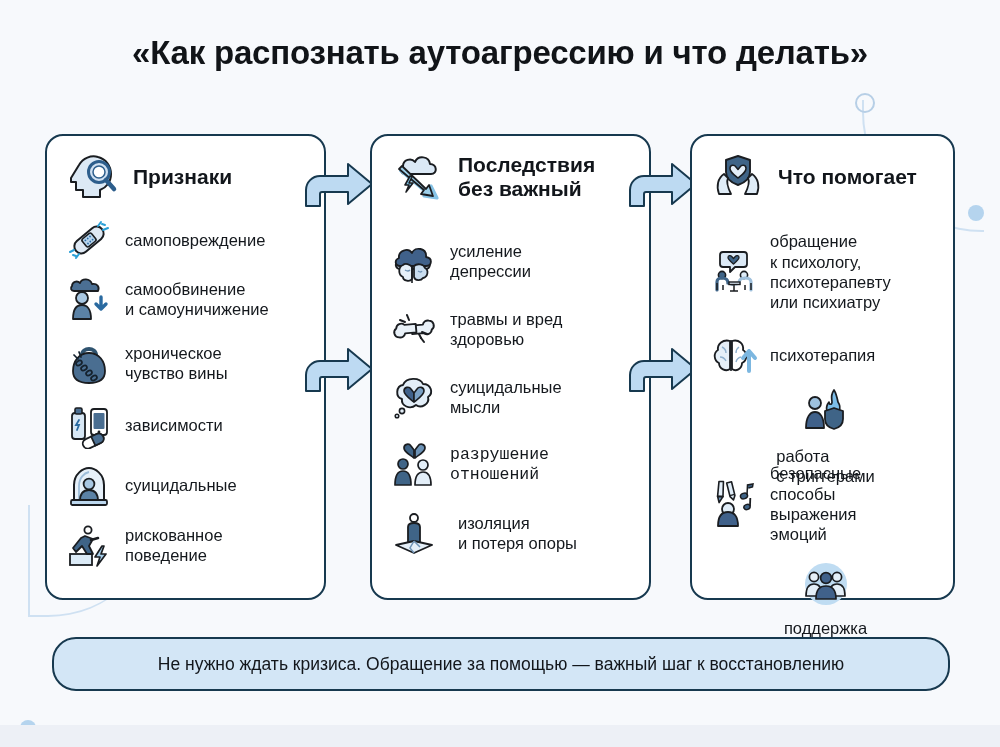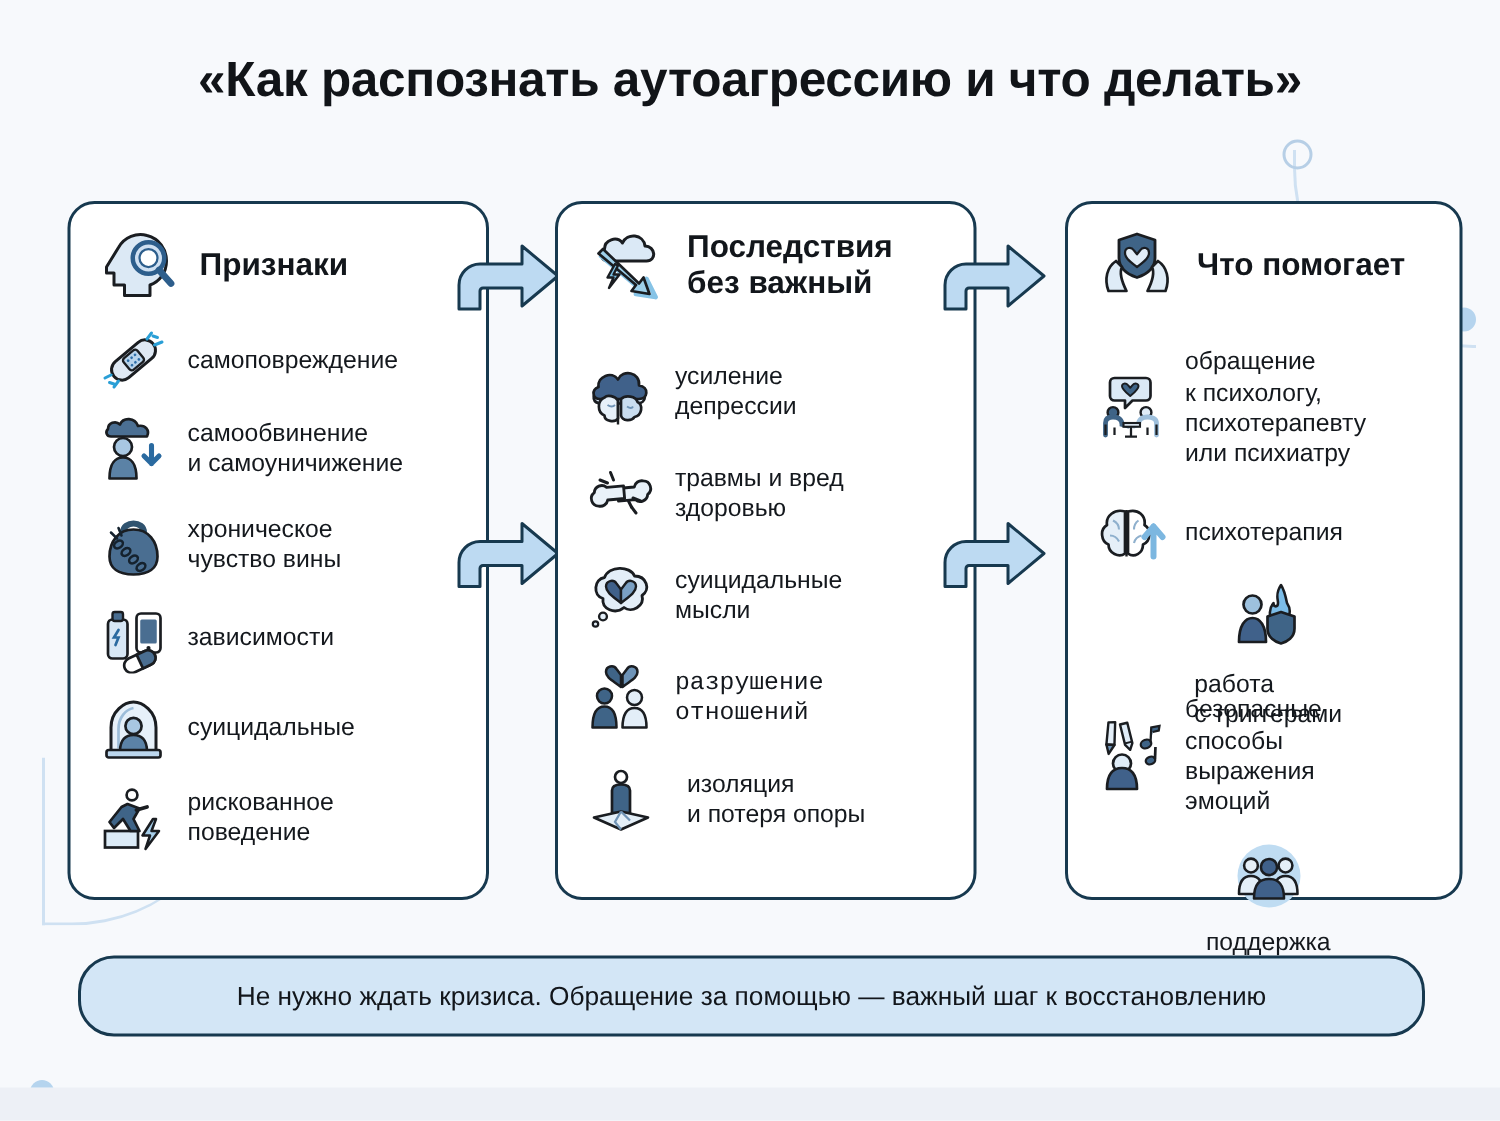--- a/index.html
+++ b/index.html
@@ -332,21 +332,21 @@
     <svg viewBox="0 0 72 52" width="72" height="52">
       <path d="M2 48 L2 32 A14 14 0 0 1 16 18 L44 18 L44 6 L68 26 L44 46 L44 34 L18 34 A2 2 0 0 0 16 36 L16 48 Z" fill="#bddaf2" stroke="#17394f" stroke-width="2" stroke-linejoin="round"></path>
     </svg>
   </div>
   <div class="arrow" style="left:628px;top:343px;width:72px;height:52px;">
     <svg viewBox="0 0 72 52" width="72" height="52">
       <path d="M2 48 L2 32 A14 14 0 0 1 16 18 L44 18 L44 6 L68 26 L44 46 L44 34 L18 34 A2 2 0 0 0 16 36 L16 48 Z" fill="#bddaf2" stroke="#17394f" stroke-width="2" stroke-linejoin="round"></path>
     </svg>
   </div>
 
-  <div class="card" style="left:710px;top:134px;width:265px;height:466px;">
+  <div class="card" style="left:690px;top:134px;width:265px;height:466px;">
     <div class="card-head">
       <span class="ic">
         <svg viewBox="0 0 56 50" width="56" height="50">
           <path d="M28 4 L40 8 L40 20 C40 27 34 31 28 33 C22 31 16 27 16 20 L16 8 Z" fill="#3f6487" stroke="#1a1d21" stroke-width="1.9" stroke-linejoin="round"></path>
           <path d="M28 26 C23 22 20 20 20 16.5 C20 13 24 12 26 15 L28 17.5 L30 15 C32 12 36 13 36 16.5 C36 20 33 22 28 26 Z" fill="#e3eef8" stroke="#1a1d21" stroke-width="1.5" stroke-linejoin="round"></path>
           <path d="M14 22 C8 26 6 34 9 42 L21 42 C18 36 16 30 18 26 Z" fill="#dfecf7" stroke="#1a1d21" stroke-width="1.8" stroke-linejoin="round"></path>
           <path d="M42 22 C48 26 50 34 47 42 L35 42 C38 36 40 30 38 26 Z" fill="#dfecf7" stroke="#1a1d21" stroke-width="1.8" stroke-linejoin="round"></path>
         </svg>
       </span>
       <span class="card-title">Что помогает</span>

